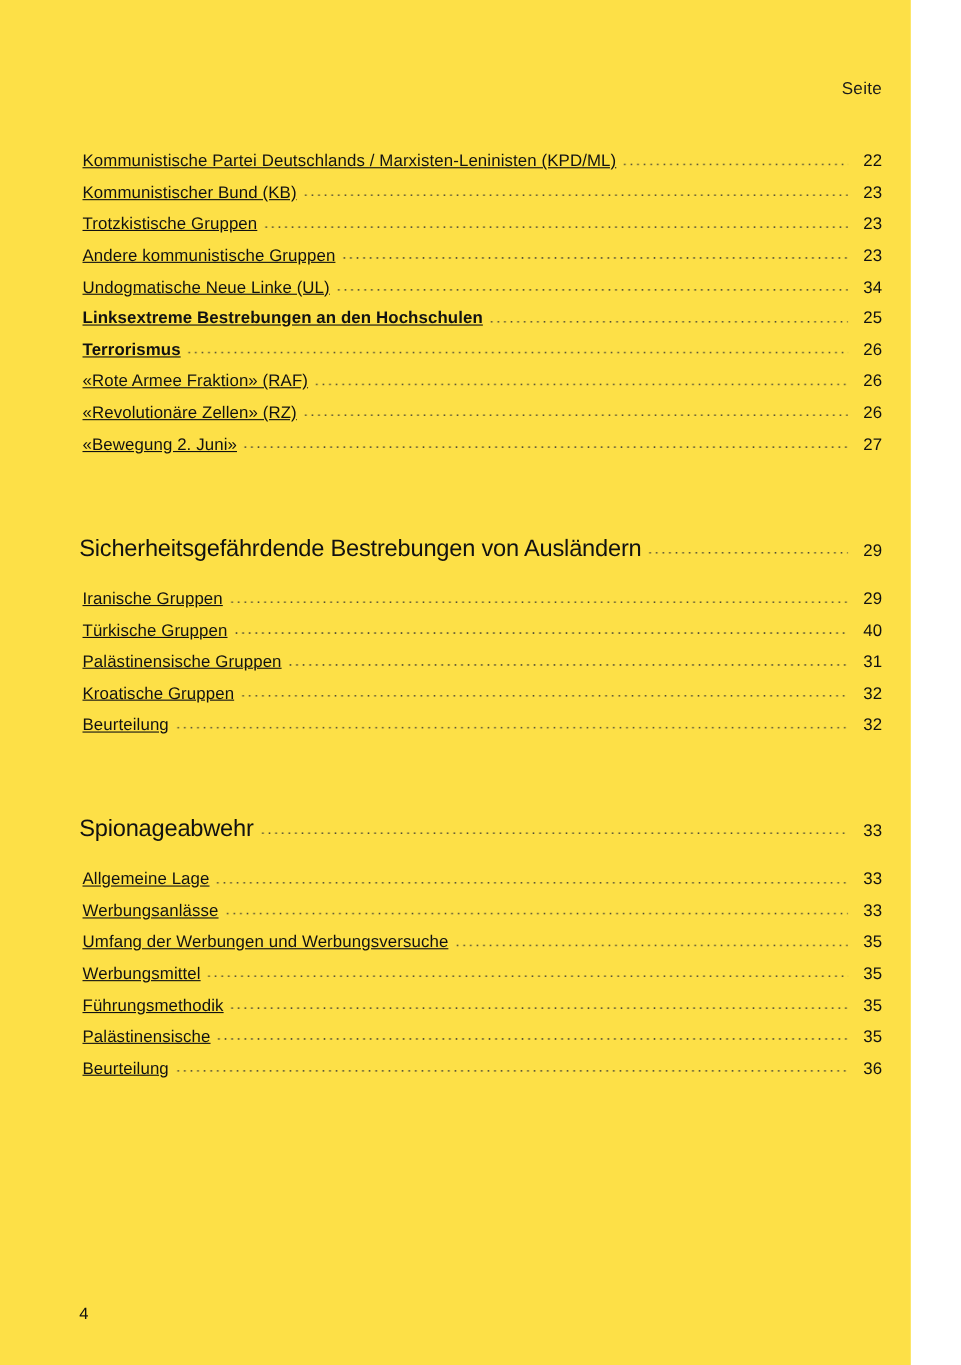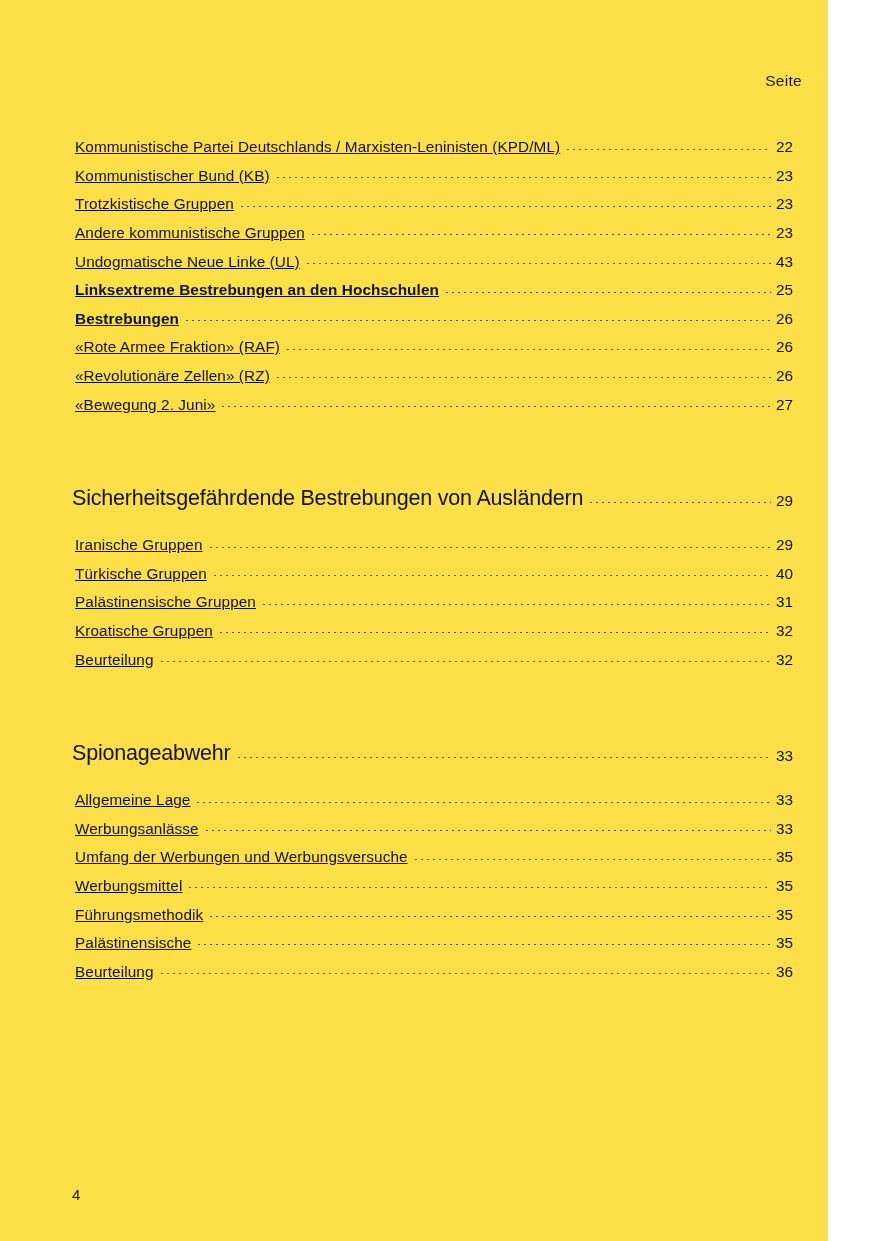--- a/index.html
+++ b/index.html
@@ -64,20 +64,21 @@
     margin: 0 5px 6px 5px;
     height: 3px;
     background-image: radial-gradient(circle, #333 0.8px, transparent 1px);
     background-size: 6px 3px;
     background-repeat: repeat-x;
     background-position: left bottom;
     opacity: 0.85;
   }
   .row .pageno {
     width: 26px;
+    text-align: right;
     line-height: 1;
     padding-bottom: 2px;
   }
 
   
   .lvl-0 .title { margin-left: 0px; }
   .lvl-1 .title { margin-left: 3px; text-decoration: underline; }
 
   
   .bold .title { font-weight: bold; }
@@ -134,29 +135,29 @@
             <span class="pageno">23</span>
           </div>
           <div class="row lvl-1">
             <span class="title">Andere kommunistische Gruppen</span>
             <span class="leader"></span>
             <span class="pageno">23</span>
           </div>
           <div class="row lvl-1">
             <span class="title">Undogmatische Neue Linke (UL)</span>
             <span class="leader"></span>
-            <span class="pageno">43</span>
+            <span class="pageno">34</span>
           </div>
           <div class="row lvl-1 bold">
             <span class="title">Linksextreme Bestrebungen an den Hochschulen</span>
             <span class="leader"></span>
             <span class="pageno">25</span>
           </div>
           <div class="row lvl-1 bold">
-            <span class="title">Bestrebungen</span>
+            <span class="title">Terrorismus</span>
             <span class="leader"></span>
             <span class="pageno">26</span>
           </div>
           <div class="row lvl-1">
             <span class="title">«Rote Armee Fraktion» (RAF)</span>
             <span class="leader"></span>
             <span class="pageno">26</span>
           </div>
           <div class="row lvl-1">
             <span class="title">«Revolutionäre Zellen» (RZ)</span>

